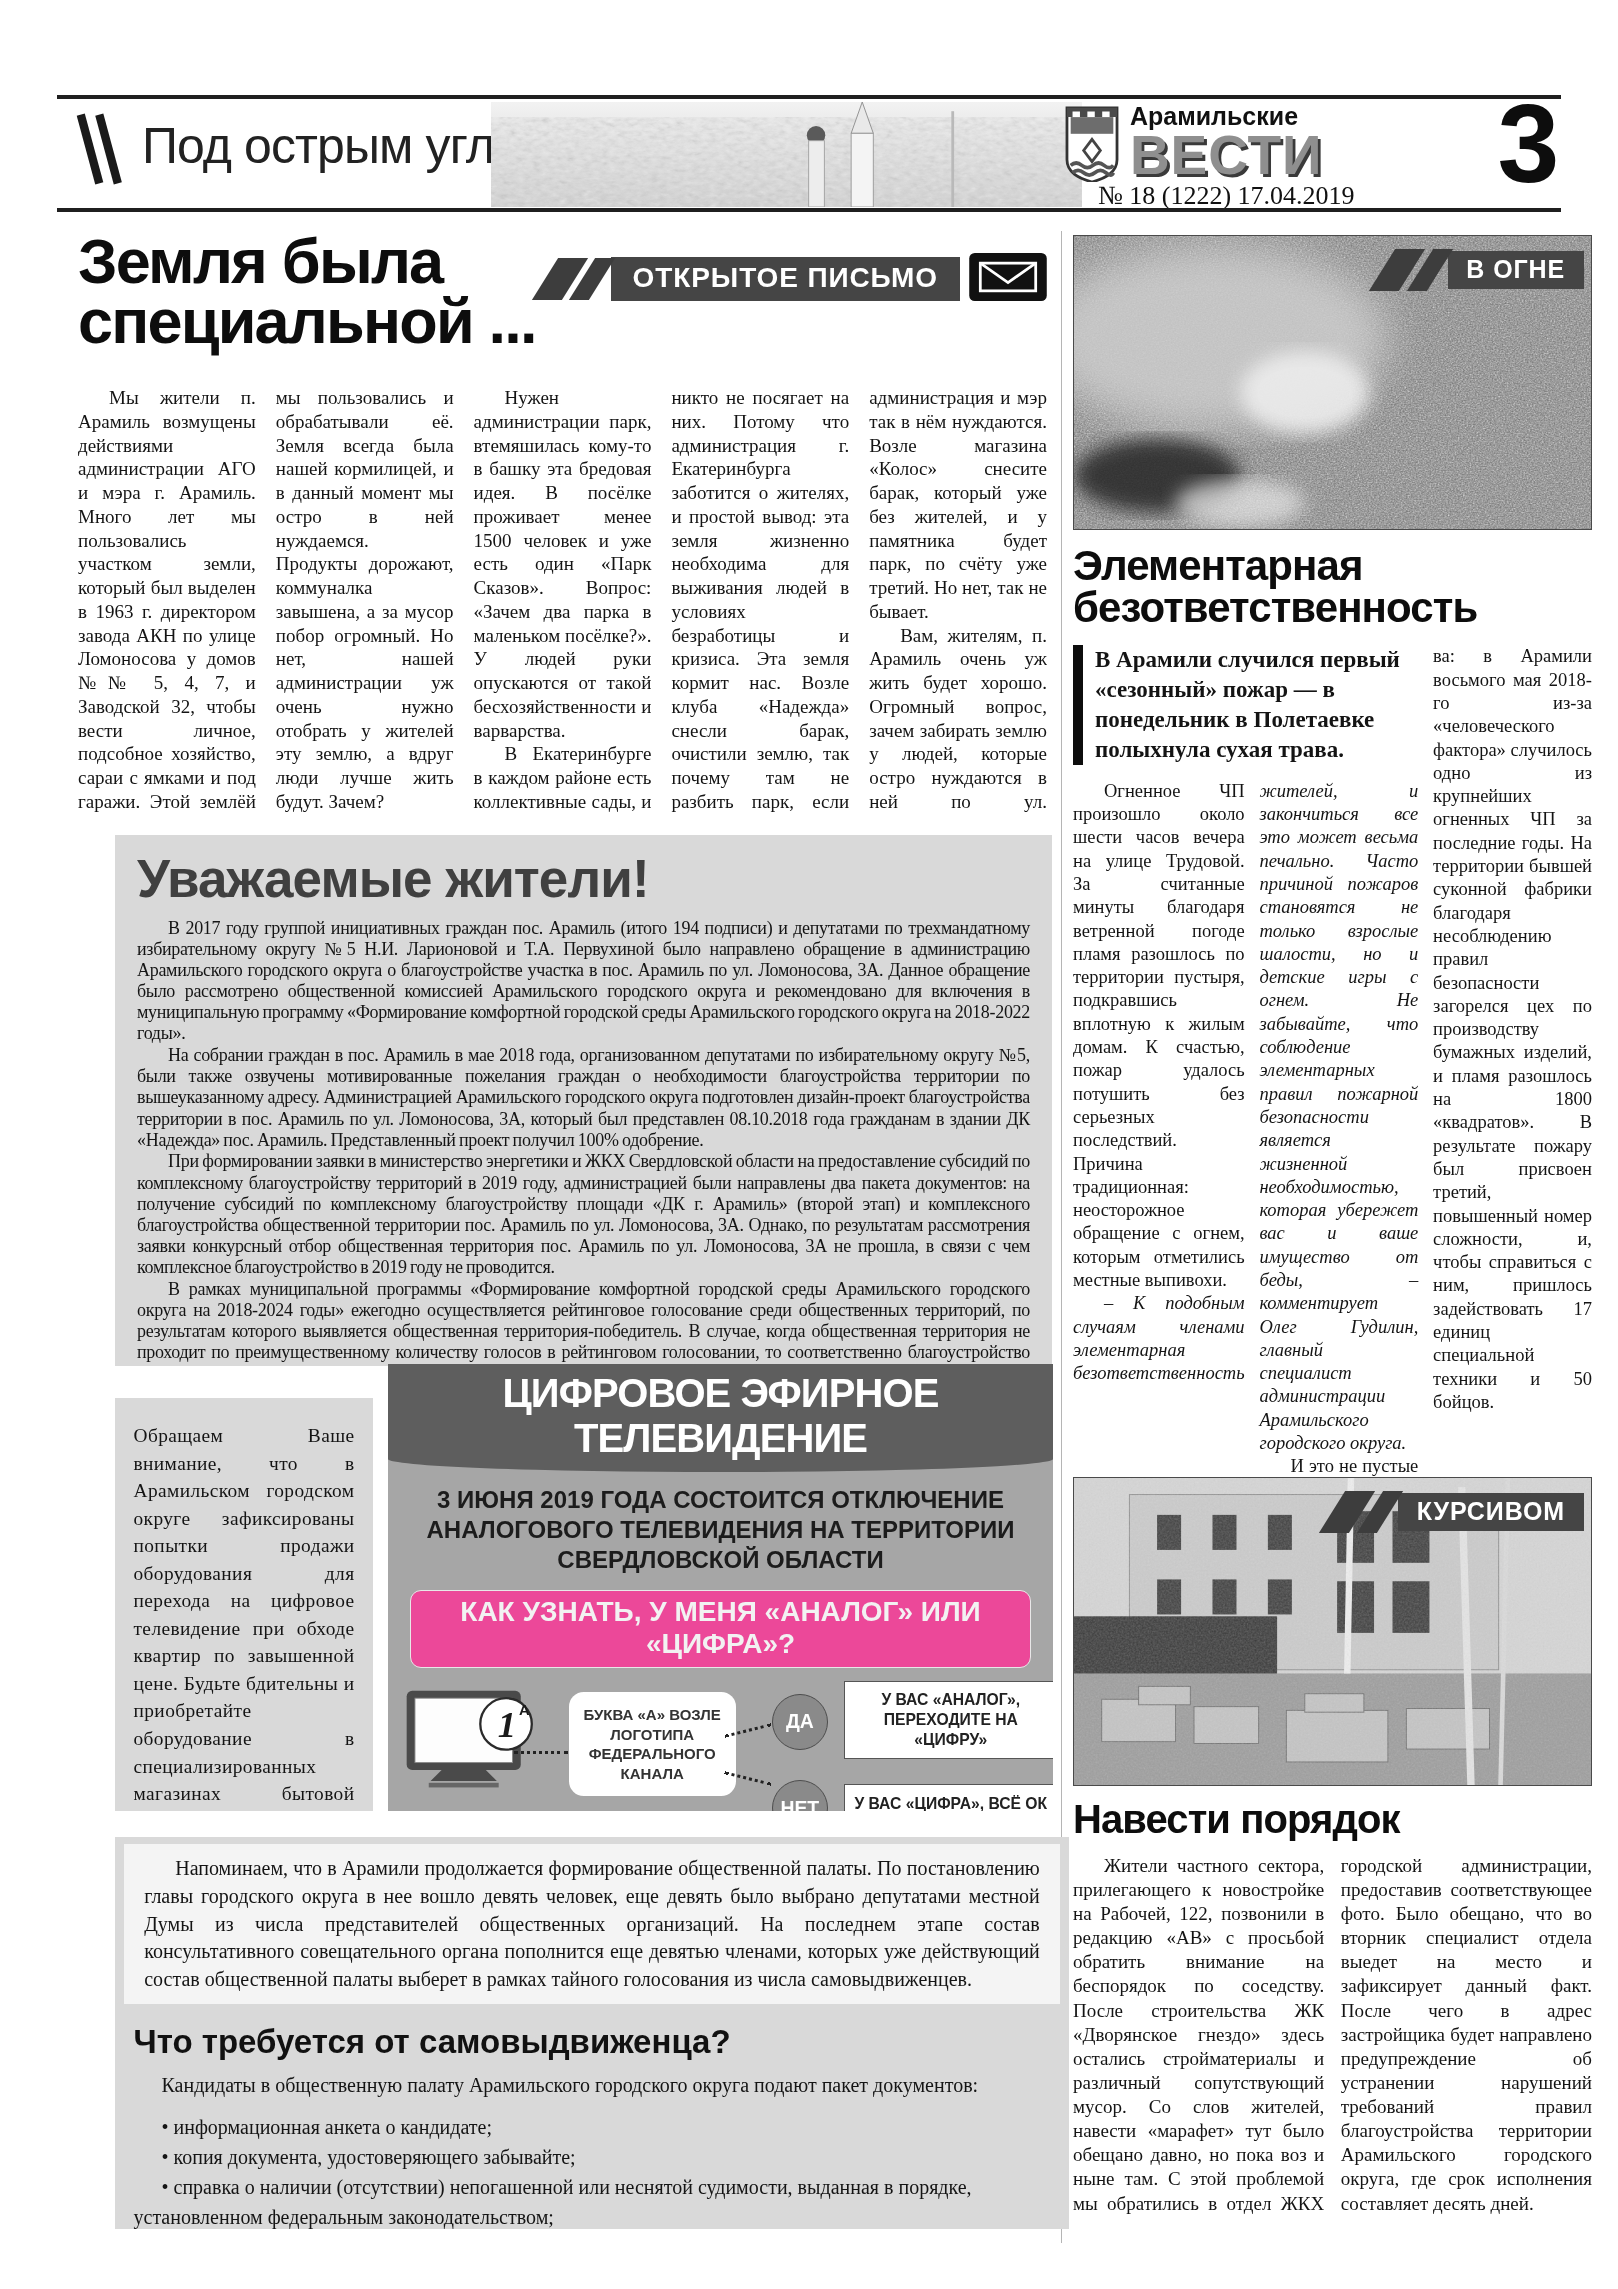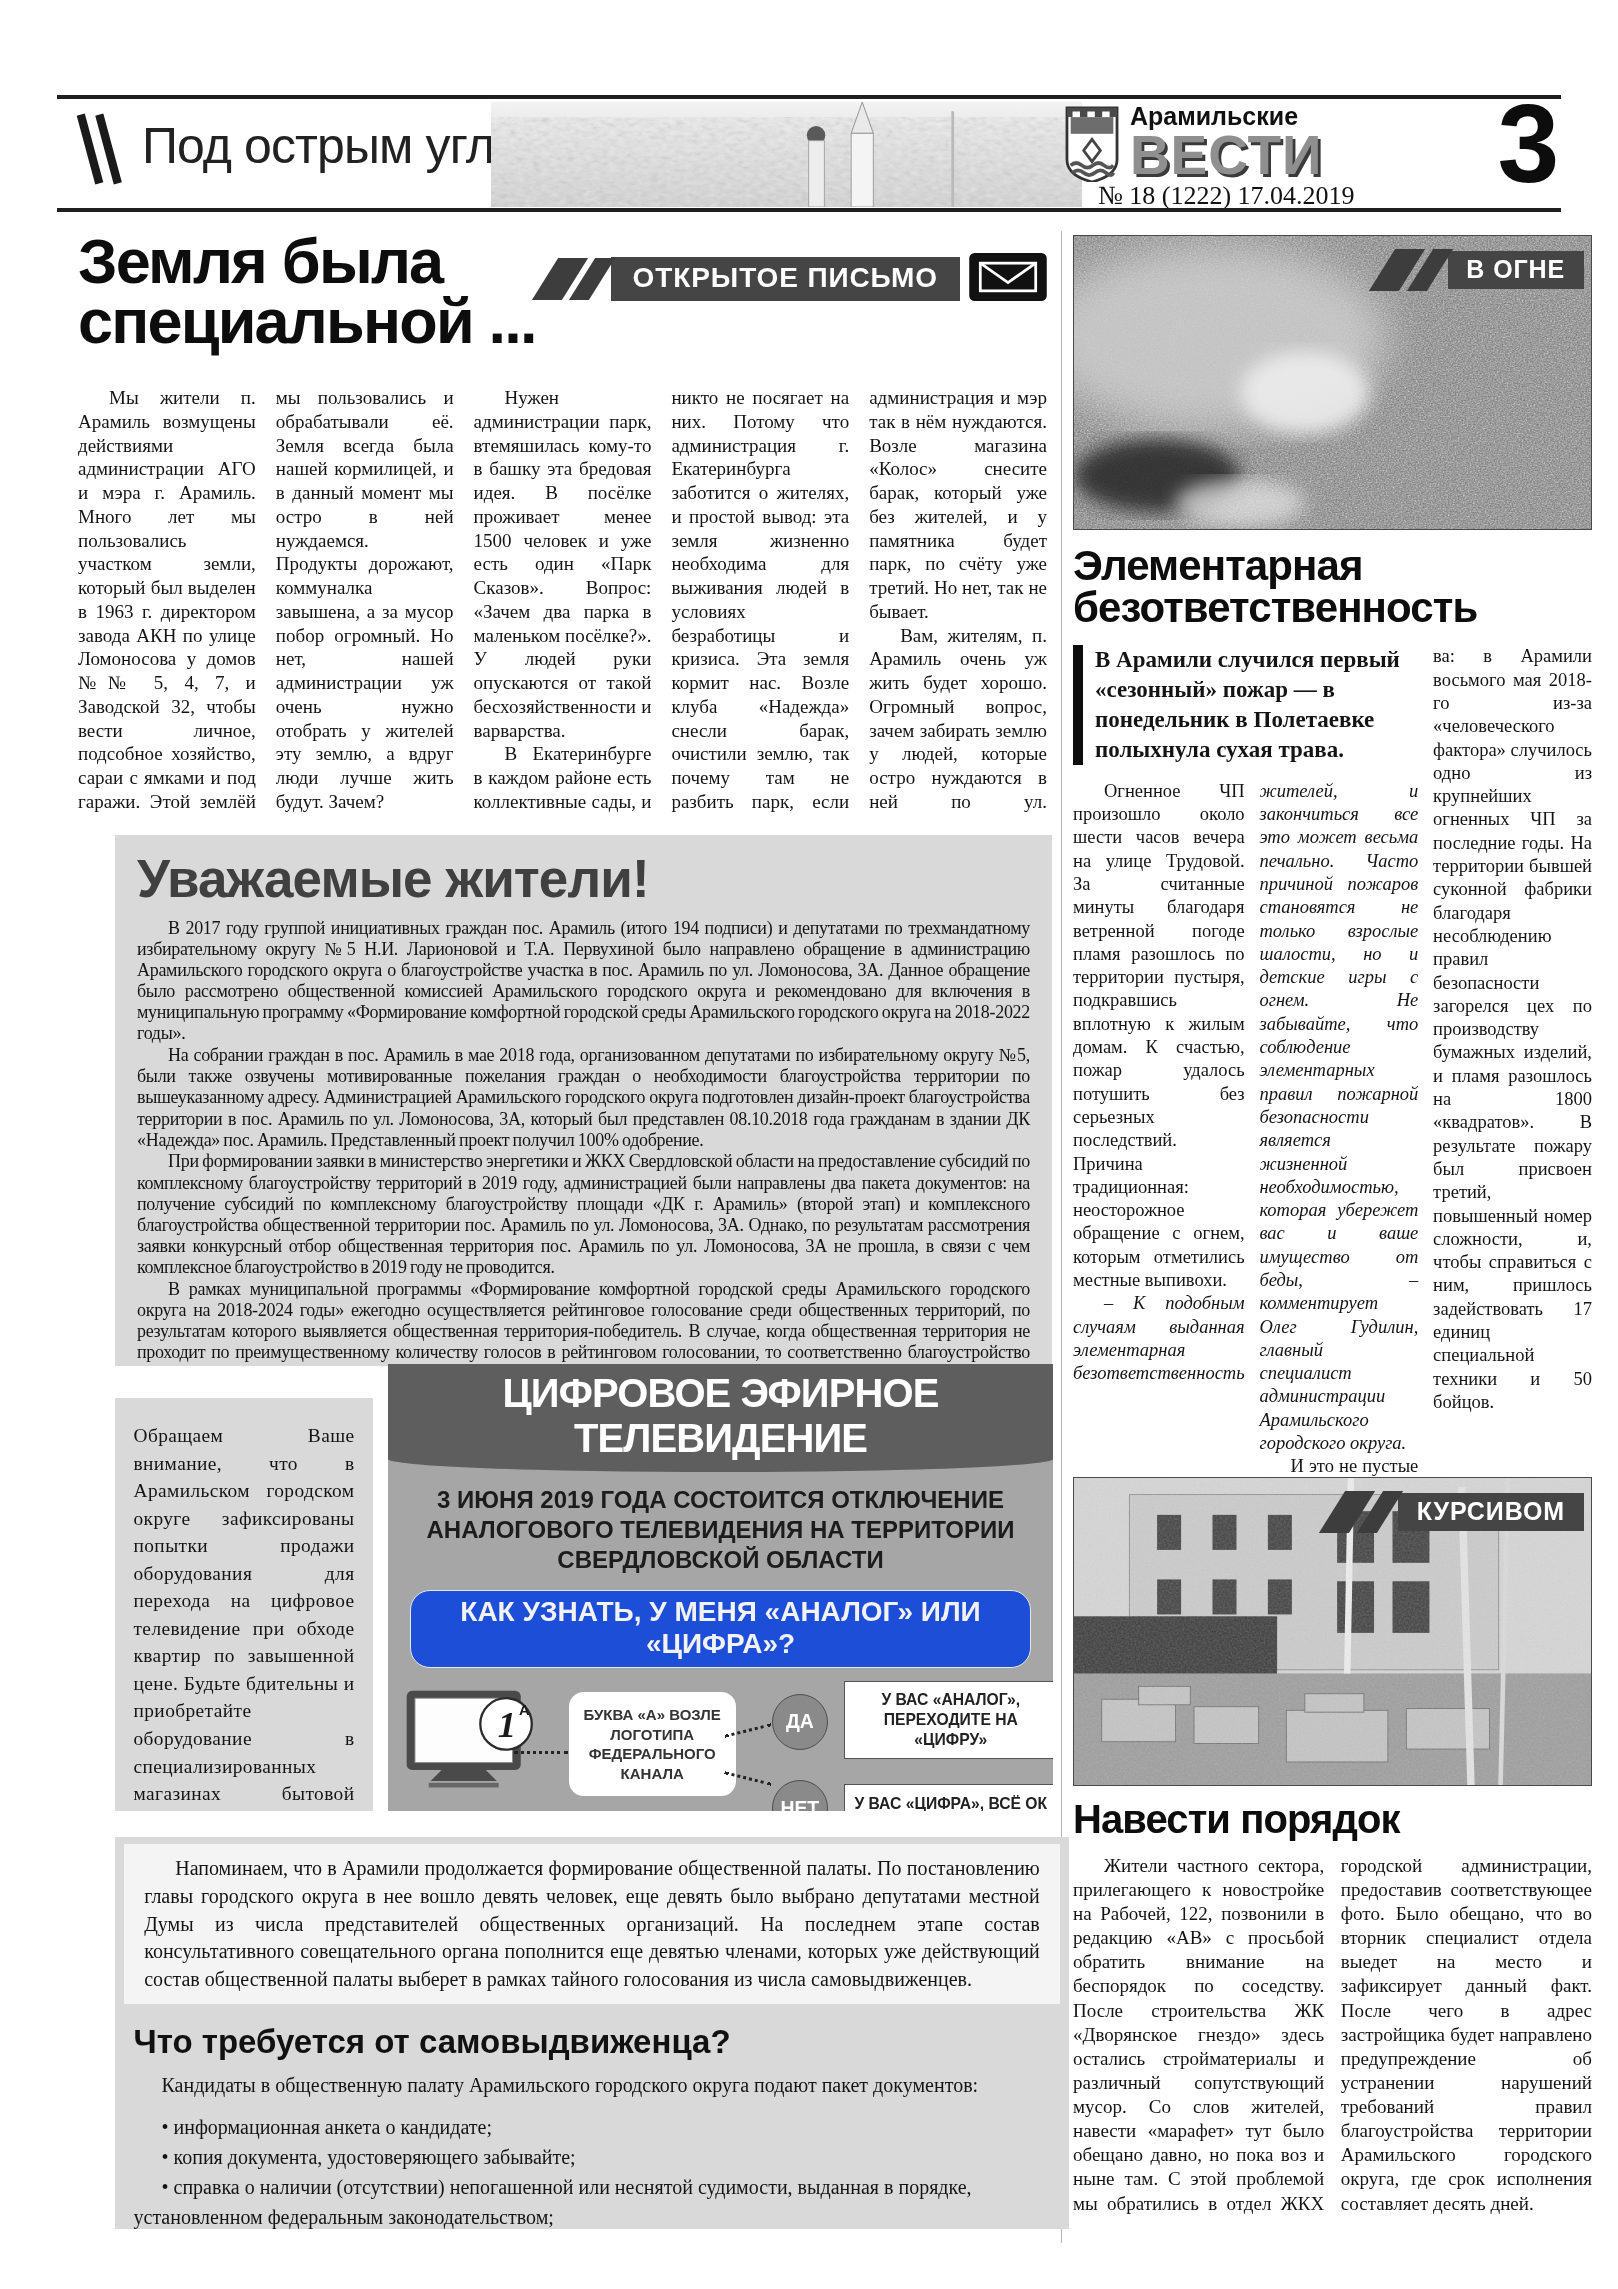--- a/index.html
+++ b/index.html
@@ -58,21 +58,21 @@
   .sidebar{position:absolute;left:115px;top:1398px;width:258px;height:413px;background:#d9d9d9;
            box-sizing:border-box;padding:24px 18.5px;overflow:hidden;}
   .sidebar-text{font-size:19.4px;line-height:1.42;text-align:justify;letter-spacing:0.4px;}
 
   
   .tvbox{position:absolute;left:388px;top:1364px;width:665px;height:447px;background:#a6a6a6;
          overflow:hidden;font-family:"Liberation Sans",sans-serif;}
   .tv-header{background:#5e5e5e;color:#fff;text-align:center;font-weight:800;font-size:40px;
              letter-spacing:-0.9px;padding:7.4px 0 11px;border-radius:0 0 50% 50%/0 0 13px 13px;}
   .tv-sub{color:#1c1c1c;font-weight:800;font-size:24px;text-align:center;line-height:1.25;margin:13px 28px 0;}
-  .tv-question{background:#1d4ed8;border:1.8px solid #e8e8e8;border-radius:20px;color:#f2f2f2;
+  .tv-question{background:#ec4899;border:1.8px solid #e8e8e8;border-radius:11px;color:#f2f2f2;
                font-weight:bold;font-size:28px;text-align:center;margin:14.8px 22px 0;padding:4.6px 0 7.4px;}
   .tv-diagram{position:relative;height:175px;margin:9.2px 14.8px 0;}
   .tv-icon{position:absolute;left:0;top:7.4px;}
   .hint-box{position:absolute;left:166px;top:14.8px;width:152px;background:#fff;border-radius:14.8px;
             font-weight:bold;font-size:15px;color:#333;text-align:center;padding:13px 7.4px;line-height:1.3;}
   .circle{position:absolute;width:54px;height:54px;border-radius:50%;background:#8a8a8a;border:1.8px solid #4d4d4d;
           color:#fff;font-weight:800;font-size:19.4px;display:flex;align-items:center;justify-content:center;}
   .circle.yes{left:369px;top:16.6px;}
   .circle.no{left:369px;top:103px;}
   .result-box{position:absolute;left:441px;width:201px;background:#fff;border:0.9px solid #555;
@@ -299,21 +299,21 @@
       <div>Элементарная</div>
       <div>безответственность</div>
     </div>
     <div class="fire-grid">
       <div class="fire-lead">
         <span class="lead-bar"></span>
         <p>В Арамили случился первый «сезонный» пожар — в понедельник в Полетаевке полыхнула сухая трава.</p>
       </div>
       <div class="fire-col fc1">
         <p class="para indent">Огненное ЧП произошло около шести часов вечера на улице Трудовой. За считанные минуты благодаря ветренной погоде пламя разошлось по территории пустыря, подкравшись вплотную к жилым домам. К счастью, пожар удалось потушить без серьезных последствий. Причина традиционная: неосторожное обращение с огнем, которым отметились местные выпивохи.</p>
-          <p class="para indent italic">– К подобным случаям выданная элементарная безответственность</p>
+          <p class="para indent italic">– К подобным случаям членами элементарная безответственность</p>
       </div>
       <div class="fire-col fc2">
         <p class="para italic">жителей, и закончиться все это может весьма печально. Часто причиной пожаров становятся не только взрослые шалости, но и детские игры с огнем. Не забывайте, что соблюдение элементарных правил пожарной безопасности является жизненной необходимостью, которая убережет вас и ваше имущество от беды, – комментирует Олег Гудилин, главный специалист администрации Арамильского городского округа.</p>
           <p class="para indent">И это не пустые сло-</p>
       </div>
       <div class="fire-col fc3">
         <p class="para">ва: в Арамили восьмого мая 2018-го из-за «человеческого фактора» случилось одно из крупнейших огненных ЧП за последние годы. На территории бывшей суконной фабрики благодаря несоблюдению правил безопасности загорелся цех по производству бумажных изделий, и пламя разошлось на 1800 «квадратов». В результате пожару был присвоен третий, повышенный номер сложности, и, чтобы справиться с ним, пришлось задействовать 17 единиц специальной техники и 50 бойцов.</p>
       </div>
     </div>
   </div>

